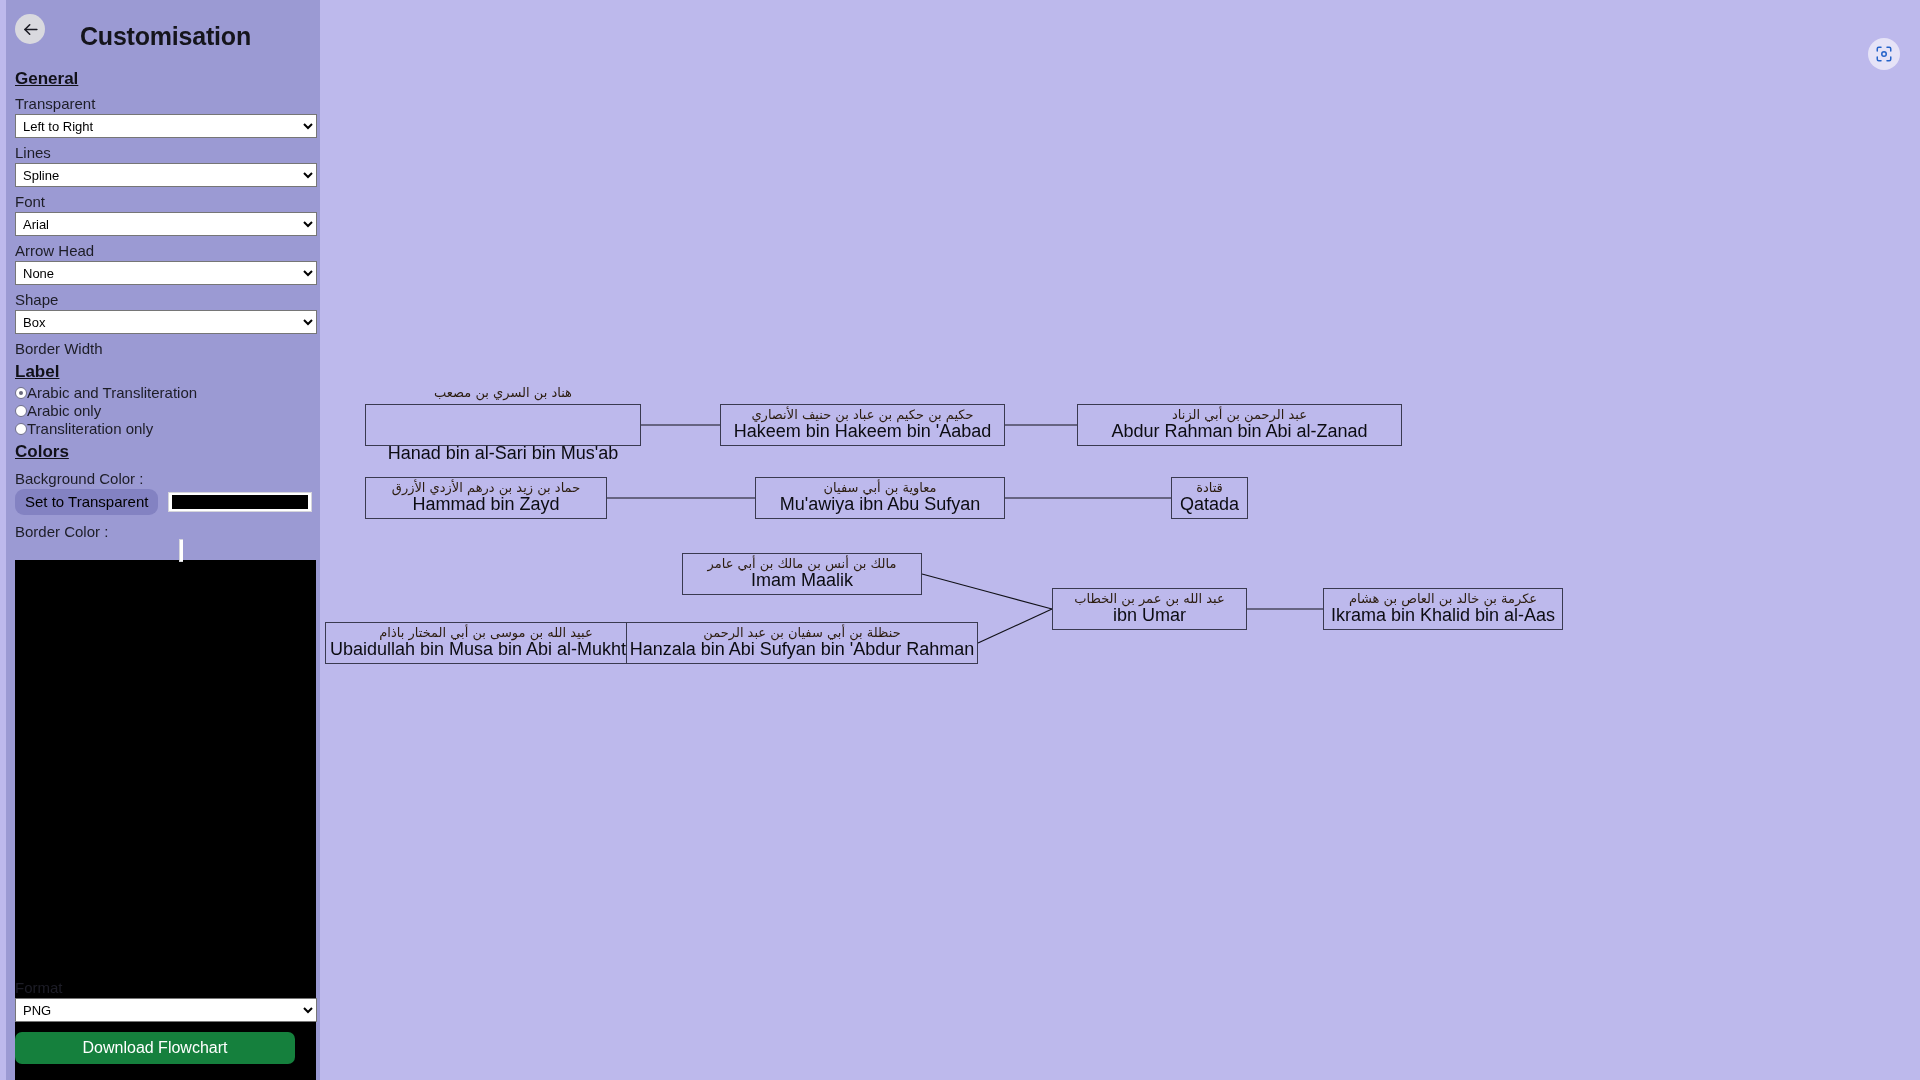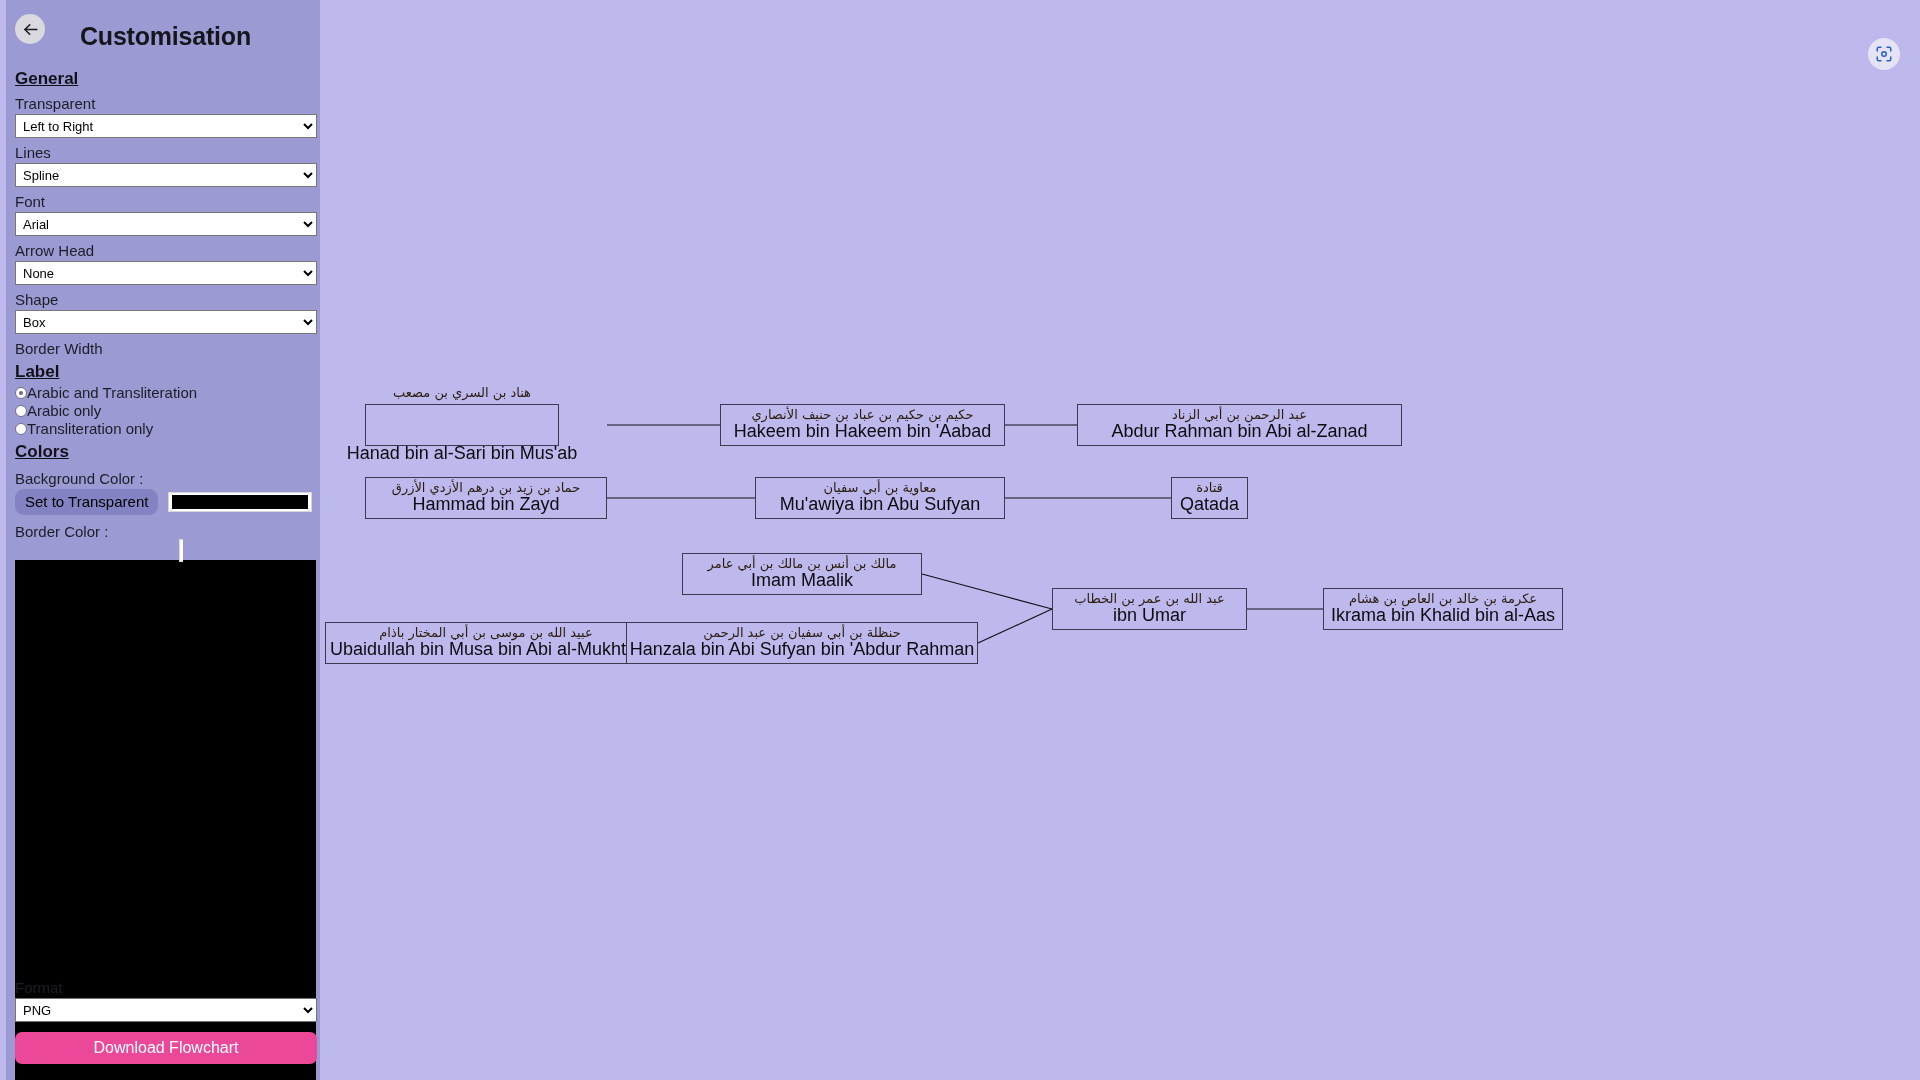--- a/index.html
+++ b/index.html
@@ -91,22 +91,22 @@
     padding: 2px 3px;
     cursor: pointer;
   }
   .swatch i { display: block; width: 100%; height: 100%; background: #000000; }
   .swatch.standalone { margin-left: 164px; }
 
   .bottom-block {
     position: absolute; left: 9px; bottom: 16px; width: 302px;
   }
   .dl-btn {
-    width: 302px; height: 32px;
-    background: #ec4899; color: #ffffff;
+    width: 280px; height: 32px;
+    background: #15803d; color: #ffffff;
     border: none; border-radius: 7px;
     font-size: 16px; font-family: "Liberation Sans", sans-serif;
     cursor: pointer; margin-top: 10px;
   }
 
   
   #canvas {
     position: absolute; left: 320px; top: 0;
     width: 1600px; height: 1080px;
     background: #bdb9ec;
@@ -243,21 +243,21 @@
         <path d="M 287 425 L 400 425" stroke="#111118" stroke-width="1.2" fill="none"></path>
         <path d="M 685 425 L 757 425" stroke="#111118" stroke-width="1.2" fill="none"></path>
         <path d="M 287 498 L 435 498" stroke="#111118" stroke-width="1.2" fill="none"></path>
         <path d="M 685 498 L 851 498" stroke="#111118" stroke-width="1.2" fill="none"></path>
         <path d="M 602 574 L 667 591.5 L 732 609" stroke="#111118" stroke-width="1.2" fill="none"></path>
         <path d="M 658 643 L 695 626 L 732 609" stroke="#111118" stroke-width="1.2" fill="none"></path>
         <path d="M 327 643 L 306 643" stroke="#111118" stroke-width="1.2" fill="none"></path>
         <path d="M 927 609 L 1003 609" stroke="#111118" stroke-width="1.2" fill="none"></path>
       </svg>
     <div id="nodes-layer">
-        <div class="node" style="left: 45px; top: 404px; width: 194px; height: 42px; border-color: rgb(58, 58, 80); background: rgb(189, 185, 236); gap: 44px;">
+        <div class="node" style="left: 45px; top: 404px; width: 276px; height: 42px; border-color: rgb(58, 58, 80); background: rgb(189, 185, 236); gap: 44px;">
           <div class="ar">هناد بن السري بن مصعب</div>
           <div class="tr">Hanad bin al-Sari bin Mus'ab</div>
         </div>
         <div class="node" style="left: 400px; top: 404px; width: 285px; height: 42px; border-color: rgb(58, 58, 80); background: rgb(189, 185, 236);">
           <div class="ar">حكيم بن حكيم بن عباد بن حنيف الأنصاري</div>
           <div class="tr">Hakeem bin Hakeem bin 'Aabad</div>
         </div>
         <div class="node" style="left: 757px; top: 404px; width: 325px; height: 42px; border-color: rgb(58, 58, 80); background: rgb(189, 185, 236);">
           <div class="ar">عبد الرحمن بن أبي الزناد</div>
           <div class="tr">Abdur Rahman bin Abi al-Zanad</div>

